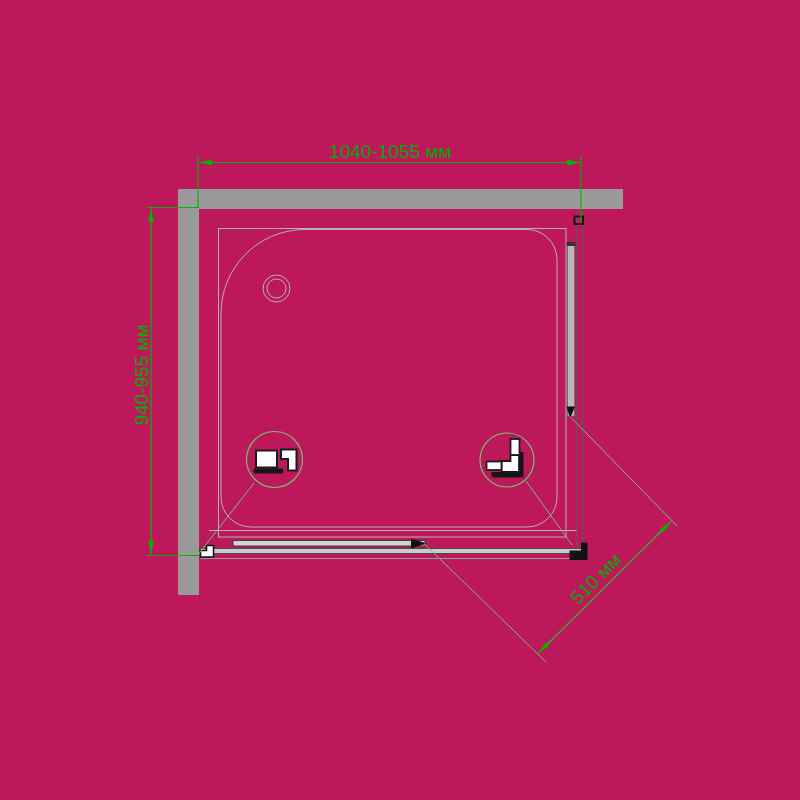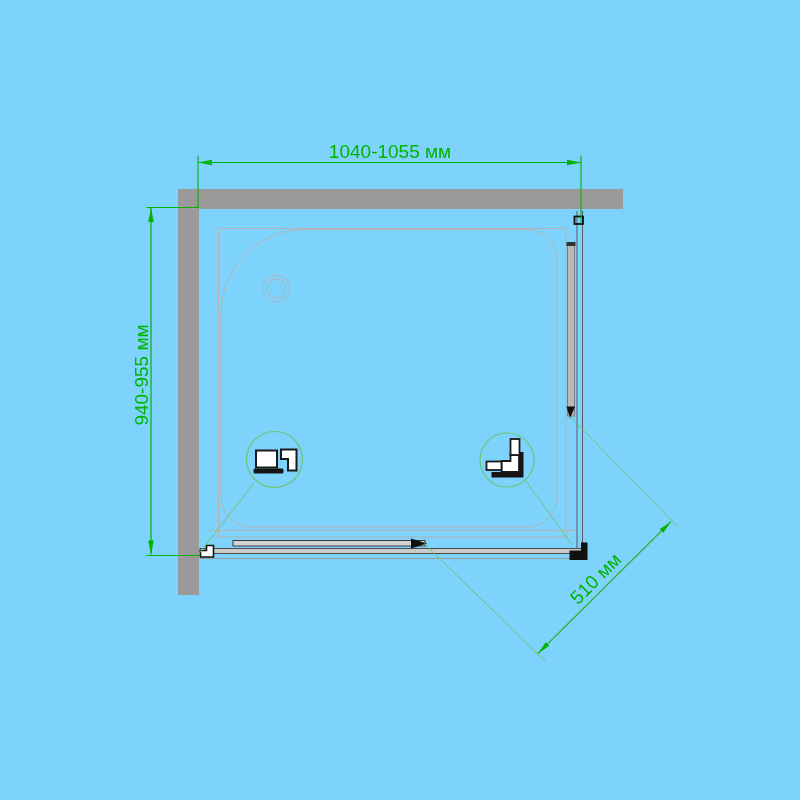--- a/index.html
+++ b/index.html
@@ -8,21 +8,21 @@
     background: #ffffff;
     width: 800px;
     height: 800px;
     overflow: hidden;
     font-family: "Liberation Sans", sans-serif;
   }
   .canvas {
     position: relative;
     width: 800px;
     height: 800px;
-    background: #7dd3fc;
+    background: #be185d;
   }
   svg { display: block; }
   .dim-text {
     font-family: "Liberation Sans", sans-serif;
     font-size: 19px;
     fill: #00b400;
   }
 </style>
 </head>
 <body>

